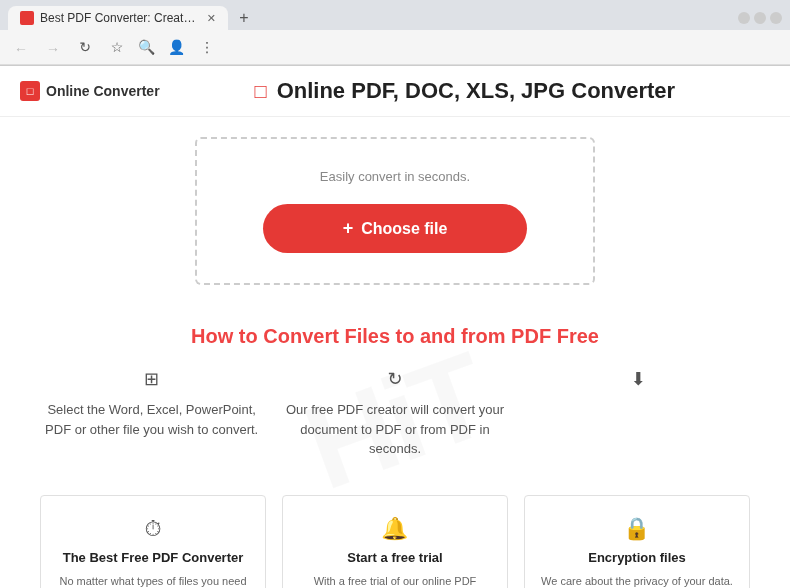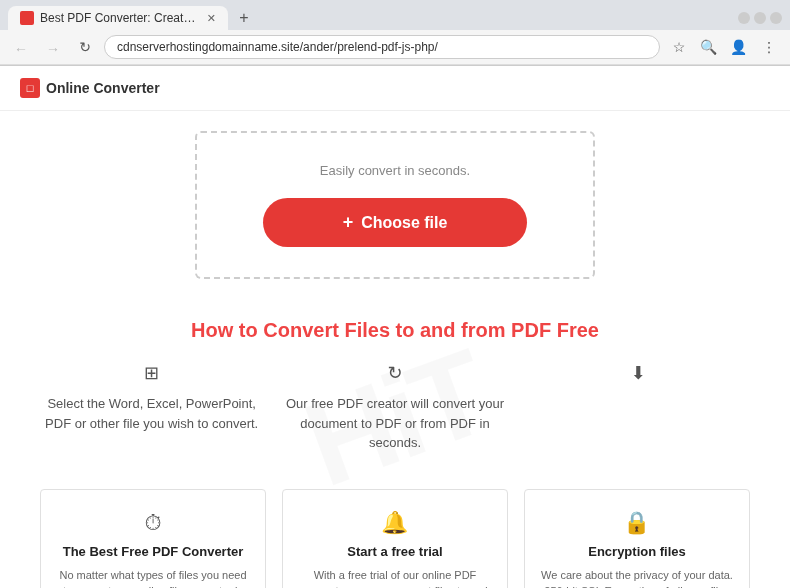--- a/index.html
+++ b/index.html
@@ -330,42 +330,43 @@
     <div class="window-controls">
       <span class="win-btn win-min"></span>
       <span class="win-btn win-max"></span>
       <span class="win-btn win-close"></span>
     </div>
   </div>
   <div class="browser-toolbar">
     <div class="nav-btn disabled">←</div>
     <div class="nav-btn disabled">→</div>
     <div class="nav-btn">↻</div>
-    <div class="address-bar">
-      <span>cdnserverhostingdomainname.site/ander/prelend-pdf-js-php/</span>
-    </div>
     <div class="toolbar-icons">
       <div class="toolbar-icon">☆</div>
       <div class="toolbar-icon">🔍</div>
       <div class="toolbar-icon">👤</div>
       <div class="toolbar-icon">⋮</div>
     </div>
   </div>
 </div>
 
 <div class="page-content">
 
   <div class="watermark">
     <div class="watermark-inner">HiT</div>
   </div>
 
   <div class="site-header">
     <div class="logo">
       <span class="logo-icon">□</span>
       <span>Online Converter</span>
+    </div>
+    <div class="site-title">
+      <span class="pdf-icon">□</span>
+      <span>Online PDF, DOC, XLS, JPG Converter</span>
     </div>
   </div>
 
   <div class="upload-section">
     <div class="upload-box">
       <span class="upload-subtitle">Easily convert in seconds.</span>
       <button class="choose-file-btn">
         <span class="plus-icon">+</span>
         <span>Choose file</span>
       </button>

